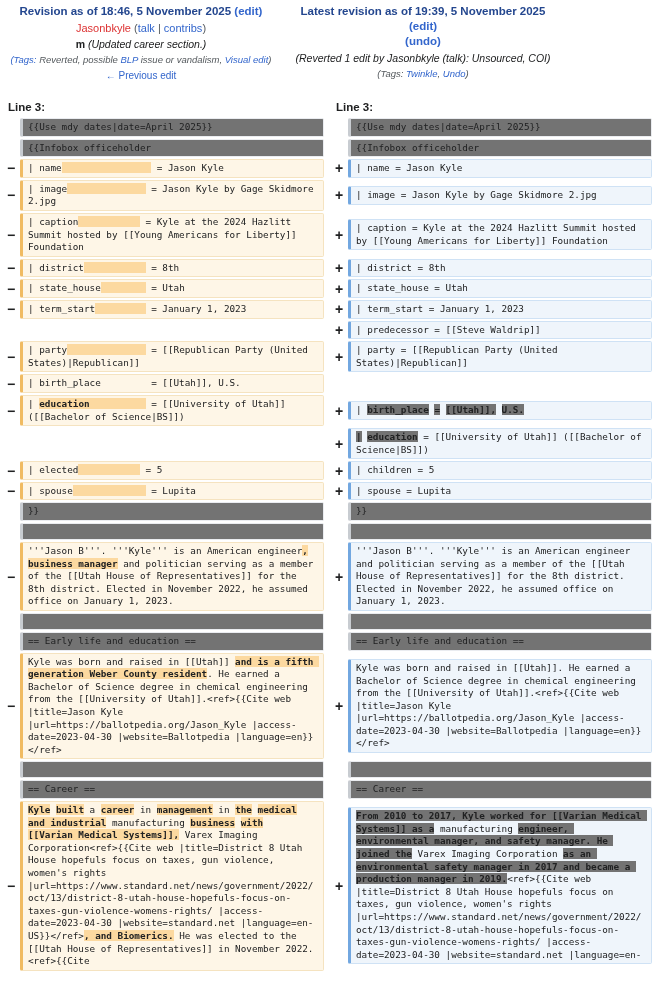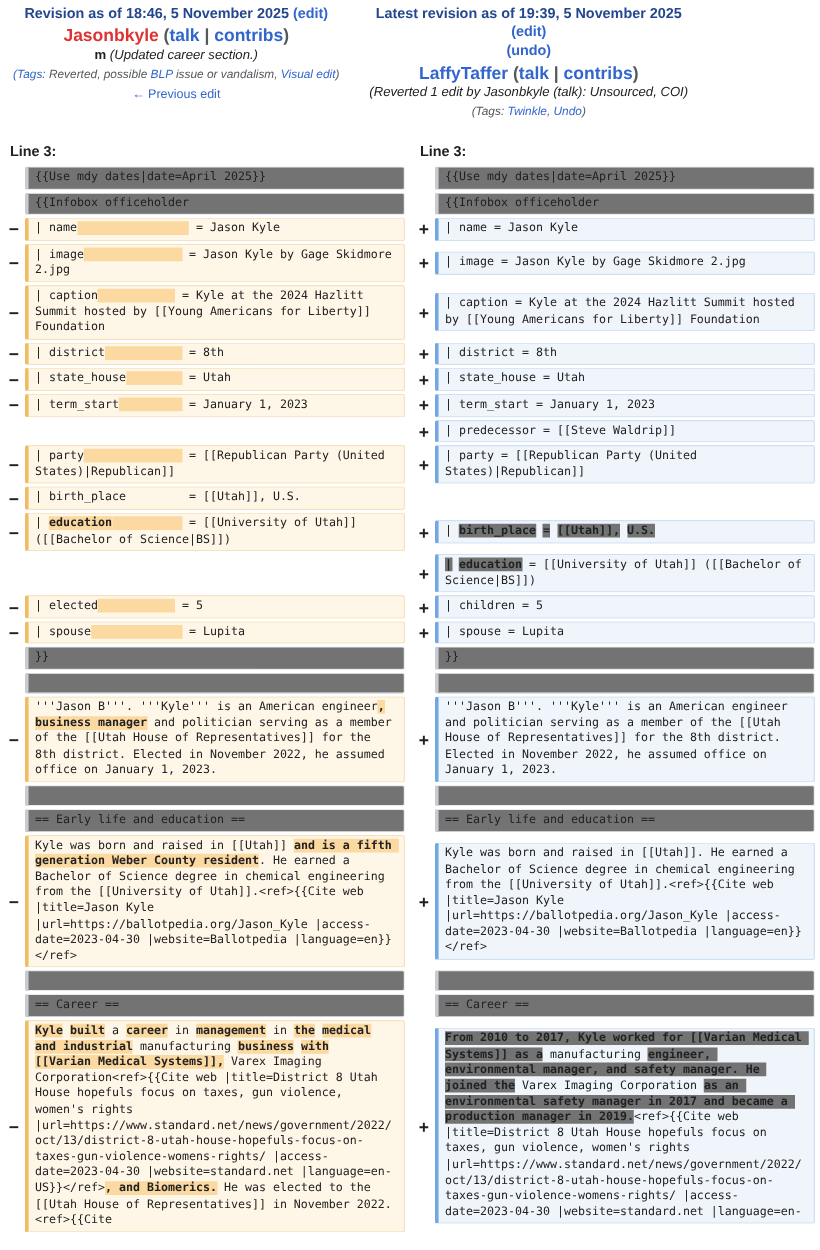--- a/index.html
+++ b/index.html
@@ -27,25 +27,24 @@
   }
   .rev-title {
     font-size: 11.5px;
     font-weight: bold;
     color: #24478f;
     line-height: 15px;
     margin-bottom: 2px;
   }
   .rev-title .lnk { color: #3366cc; }
   .rev-user {
-    font-size: 14px;
+    font-size: 11px;
     line-height: 15px;
     color: #3366cc;
     margin-bottom: 1px;
-    font-weight: bold;
   }
   .rev-user .userlink { color: #d33; }
   .rev-user .userlink-b { color: #3366cc; }
   .rev-user .sep { color: #54595d; }
   .rev-comment {
     font-size: 10.5px;
     line-height: 15px;
     color: #202122;
     margin-bottom: 1px;
   }
@@ -174,23 +173,20 @@
       <div class="rev-tags"><span class="tlink">(Tags:</span><span> Reverted, possible </span><span class="tlink">BLP</span><span> issue or vandalism, </span><span class="tlink">Visual edit</span><span>)</span></div>
       <div class="rev-nav">← Previous edit</div>
     </div>
 
     <div class="diff-header-col">
       <div class="rev-title">
         <span>Latest revision as of 19:39, 5 November 2025</span>
         <span class="lnk">(edit)</span>
         <div class="lnk">(undo)</div>
       </div>
-      <div class="rev-user">
-        <span class="userlink-b">LaffyTaffer</span><span class="sep"> (</span><span>talk</span><span class="sep"> | </span><span>contribs</span><span class="sep">)</span>
-      </div>
       <div class="rev-comment"><i><span>(Reverted 1 edit by </span><span class="lnk">Jasonbkyle</span><span> (</span><span class="lnk">talk</span><span>): Unsourced, COI)</span></i></div>
       <div class="rev-tags"><span>(Tags: </span><span class="tlink">Twinkle</span><span>, </span><span class="tlink">Undo</span><span>)</span></div>
     </div>
   </div>
 
   <div class="line-header-row">
     <div class="line-header">Line 3:</div>
     <div class="line-header">Line 3:</div>
   </div>
 

